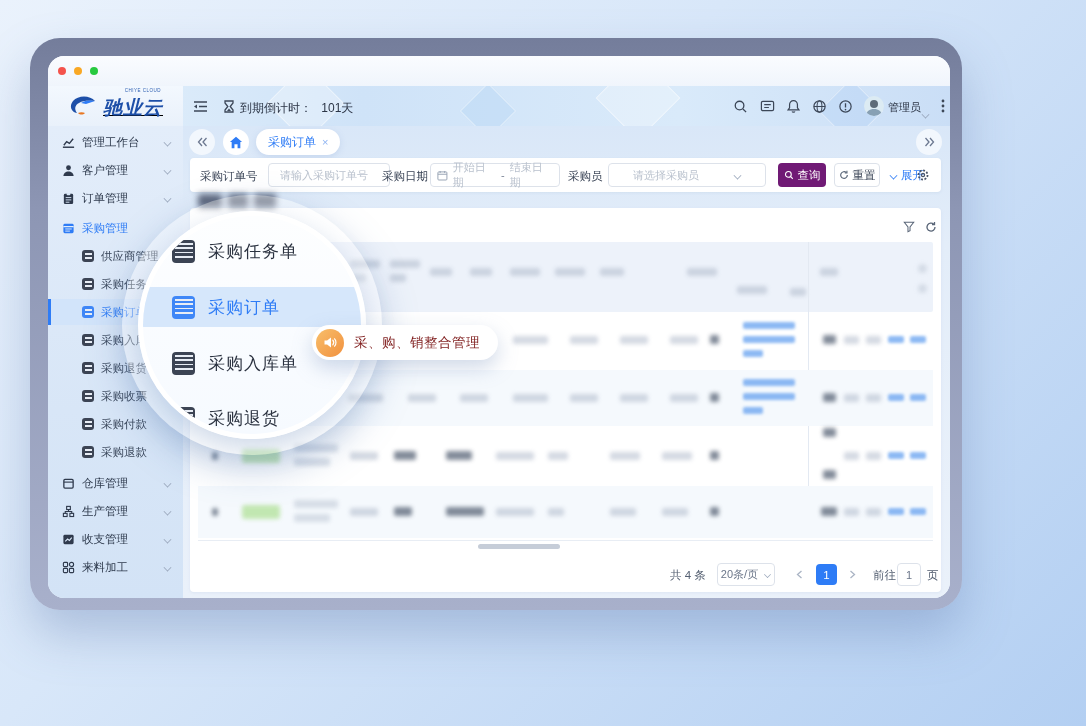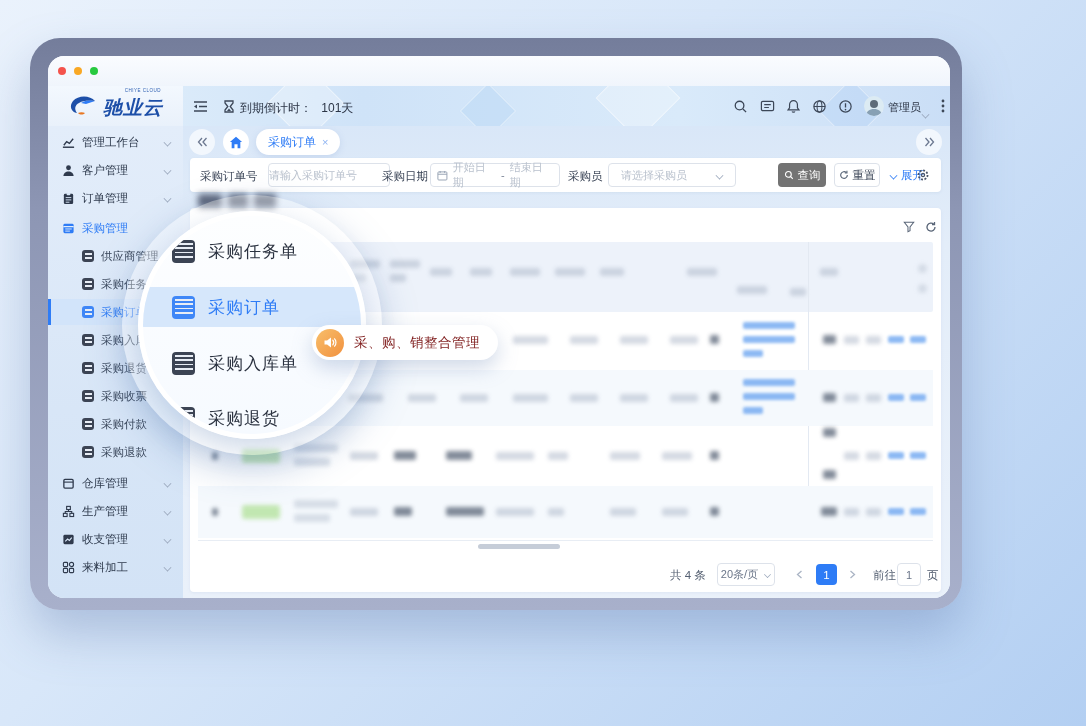--- a/index.html
+++ b/index.html
@@ -20,21 +20,21 @@
     background:linear-gradient(180deg,#fafcff,#f0f5fc); }
   .dot { width:8px; height:8px; border-radius:50%; top:11px; }
 
   
   .banner { left:0; top:30px; width:902px; height:40px; overflow:hidden;
     background:linear-gradient(90deg,#e3f0fb 0%,#cfe3f8 35%,#d9eafa 70%,#cede f6 100%);
     background:linear-gradient(90deg,#e3f0fb 0%,#cfe3f8 35%,#d9eafa 70%,#cadef6 100%); }
   .cube { background:rgba(255,255,255,.28); border:1px solid rgba(255,255,255,.45); transform:rotate(45deg); }
   .logo-panel { left:0; top:30px; width:135px; height:40px;
     background:linear-gradient(180deg,#f3f8fe,#e9f1fb); display:flex; align-items:center; justify-content:center; }
-  .logo-wrap { display:flex; align-items:flex-end; gap:5px; }
+  .logo-wrap { display:flex; align-items:flex-end; gap:5px;text-decoration:underline; }
   .logo-text { color:#1d4fa8; font-size:19px; font-weight:bold; font-style:italic; letter-spacing:1px; line-height:1; }
   .logo-sub { color:#2a5cb0; font-size:4.5px; letter-spacing:.5px; position:absolute; right:2px; top:-7px; white-space:nowrap; }
 
   
   .sidebar { left:0; top:70px; width:135px; height:472px;
     background:linear-gradient(180deg,#e3edfa 0%,#d8e6f7 60%,#d3e3f6 100%); }
   .side-item { position:absolute; left:0; width:135px; height:26px; display:flex; align-items:center; cursor:pointer; }
   .side-item .ic { width:13px; height:13px; margin-left:14px; color:#2f3a4d; flex:0 0 auto; }
   .side-item .lb { margin-left:7px; font-size:11.5px; color:#2d394c; white-space:nowrap; }
   .side-item .chev { position:absolute; right:12px; color:#98a5ba; }
@@ -66,21 +66,21 @@
   .tab-pill .x { color:#8fb4f2; font-size:11px; cursor:pointer; }
 
   
   .filterbar { left:142px; top:102px; width:751px; height:34px; background:#fff; border-radius:4px;
     box-shadow:0 1px 3px rgba(150,170,205,.18); }
   .flabel { position:absolute; top:11px; font-size:11.5px; color:#3a4456; font-weight:500; white-space:nowrap; }
   .fbox { position:absolute; top:5px; height:24px; border:1px solid #dde2ea; border-radius:4px; background:#fff;
     display:flex; align-items:center; font-size:11px; color:#b9c1cd; }
   .btn { position:absolute; top:5px; height:24px; border-radius:4px; font-size:11.5px;
     display:flex; align-items:center; justify-content:center; gap:4px; cursor:pointer; }
-  .btn.primary { background:#737373; color:#fff; }
+  .btn.primary { background:#701a75; color:#fff; }
   .btn.plain { background:#fff; border:1px solid #dde2ea; color:#3a4456; }
 
   
   .panel { left:142px; top:152px; width:751px; height:384px; background:#fff; border-radius:4px;
     box-shadow:0 1px 3px rgba(150,170,205,.15); }
   .thead { position:absolute; left:8px; top:34px; width:735px; height:70px; background:#edf2fa; border-radius:2px; }
   .vline { position:absolute; left:618px; top:34px; width:1px; height:296px; background:#e3e9f2; }
   .hline { position:absolute; left:8px; top:332px; width:735px; height:1px; background:#e8edf4; }
   .row { position:absolute; left:8px; width:735px; }
   .row.alt { background:#f5f9fd; }
@@ -350,35 +350,35 @@
       <span class="x">×</span>
     </div>
     <div class="abs circle-btn" style="left:868px;top:73px">
       <svg width="11" height="10" viewBox="0 0 11 10">
           <path d="M1.5 1L5 5 1.5 9M6 1l3.5 4L6 9" fill="none" stroke="#6c7890" stroke-width="1.3"></path>
         </svg>
     </div>
 
     <div class="abs filterbar">
       <span class="flabel" style="left:10px">采购订单号</span>
-      <div class="fbox" style="left:78px;width:122px;padding-left:0">
+      <div class="fbox" style="left:78px;width:122px;padding-left:11px">
         <span>请输入采购订单号</span>
       </div>
       <span class="flabel" style="left:192px">采购日期</span>
       <div class="fbox" style="left:240px;width:130px;padding:0 6px;gap:5px">
         <svg width="11" height="11" viewBox="0 0 12 12">
             <rect x="1" y="2" width="10" height="9" rx="1" fill="none" stroke="#9aa5b5" stroke-width="1.1"></rect>
             <path d="M1 4.6h10M3.5 1v2.2M8.5 1v2.2" stroke="#9aa5b5" stroke-width="1.1"></path>
           </svg>
         <span>开始日期</span>
         <span style="color:#7c8698">-</span>
         <span>结束日期</span>
       </div>
       <span class="flabel" style="left:378px">采购员</span>
-      <div class="fbox" style="left:418px;width:128px;padding:0 12px;justify-content:space-between">
+      <div class="fbox" style="left:418px;width:158px;padding:0 24px;justify-content:space-between">
         <span>请选择采购员</span>
         <span class="chevron"></span>
       </div>
       <div class="btn primary" style="left:588px;width:48px">
         <svg width="10" height="10" viewBox="0 0 16 16">
             <circle cx="7" cy="7" r="4.6" fill="none" stroke="#fff" stroke-width="1.8"></circle>
             <path d="M10.6 10.6L14 14" stroke="#fff" stroke-width="1.8"></path>
           </svg>
         <span>查询</span>
       </div>

